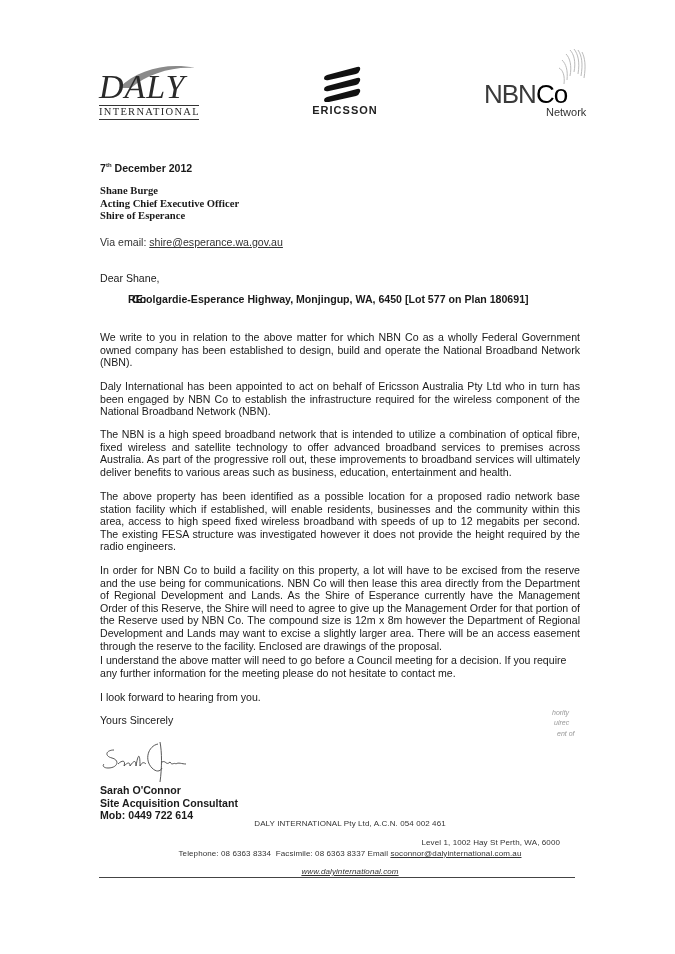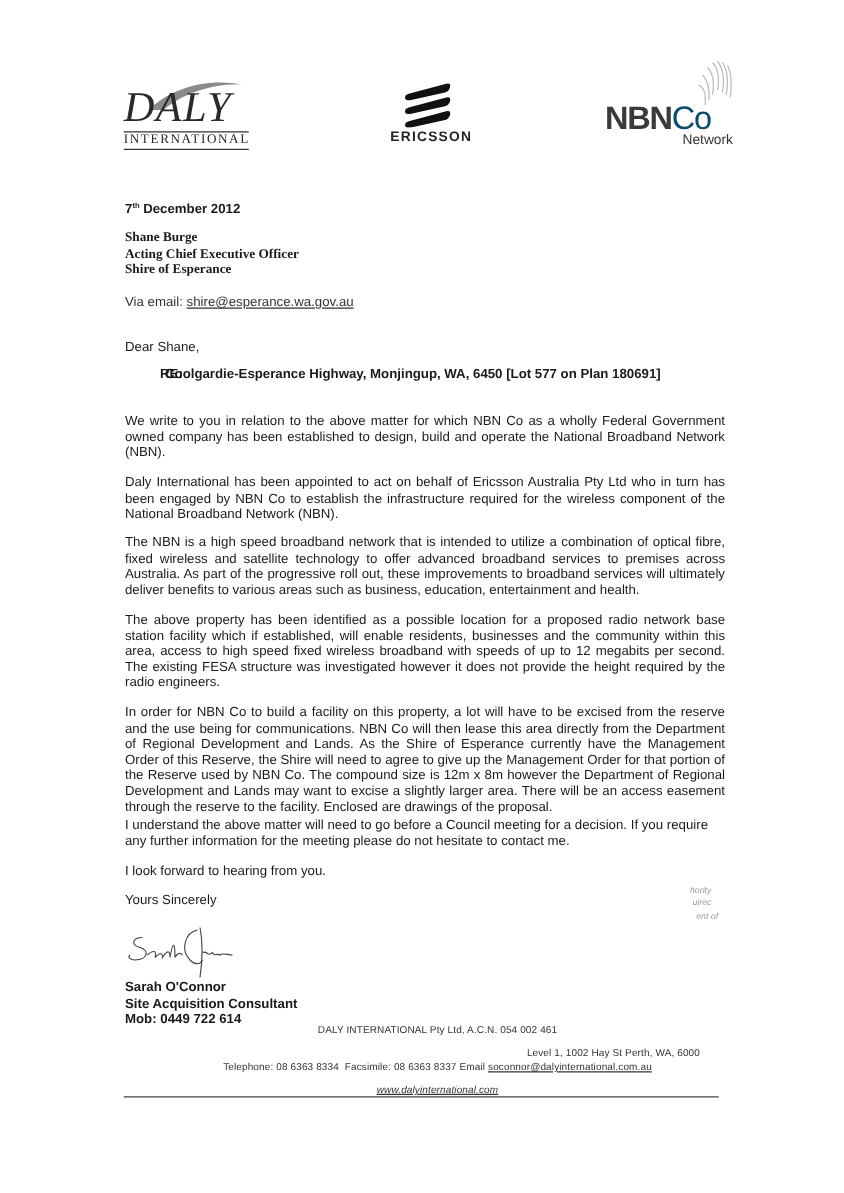--- a/index.html
+++ b/index.html
@@ -22,22 +22,22 @@
 
   .ericsson-logo { left:300px; top:66px; width:90px; height:50px; }
   .ericsson-bars { position:absolute; left:23px; top:0; width:40px; height:36px; }
   .ericsson-word { position:absolute; left:0; top:38px; width:90px; text-align:center;
                    font-weight:bold; font-size:11px; letter-spacing:1px; color:#222; }
 
   .nbn-logo { left:478px; top:48px; width:120px; height:72px; }
   .nbn-map { position:absolute; left:78px; top:0; width:34px; height:40px; }
   .nbn-word { position:absolute; left:6px; top:33px; font-size:26px; letter-spacing:-1px;
               color:#3a3a3a; line-height:26px; }
-  .nbn-word b { font-weight:bold;text-align:right; }
-  .nbn-word span { font-weight:normal; color:#0c4a6e; }
+  .nbn-word b { font-weight:normal;text-align:right; }
+  .nbn-word span { font-weight:normal; color:#000000; }
   .nbn-ltd { position:absolute; left:68px; top:58px; font-size:11px; color:#333; }
 
   .link { text-decoration:underline; }
 
   
   .foot { font-size:8px; color:#333; text-align:center; letter-spacing:0.1px; }
   .foot-rule { left:99px; top:877px; width:476px; height:1px; background:#444; }
 
   .stray { font-size:7px; color:#999; font-style:italic; }
 </style>

